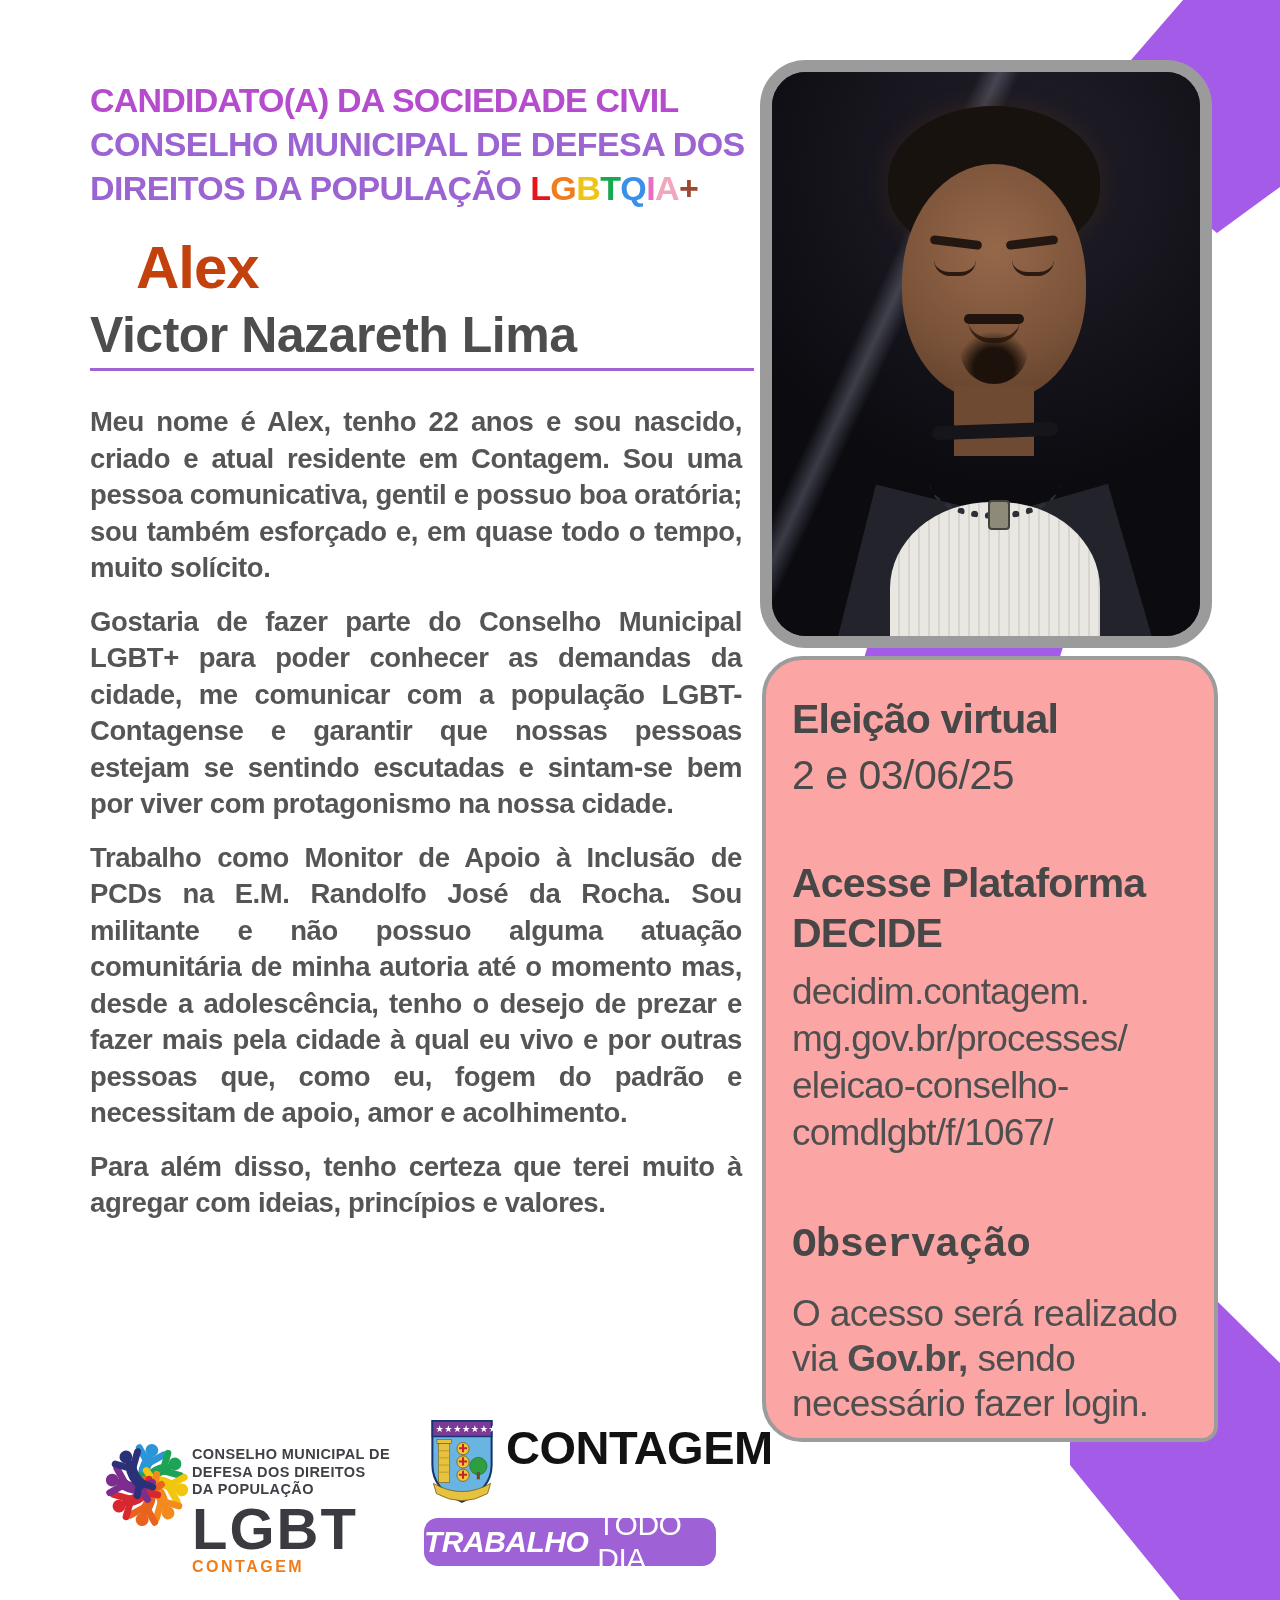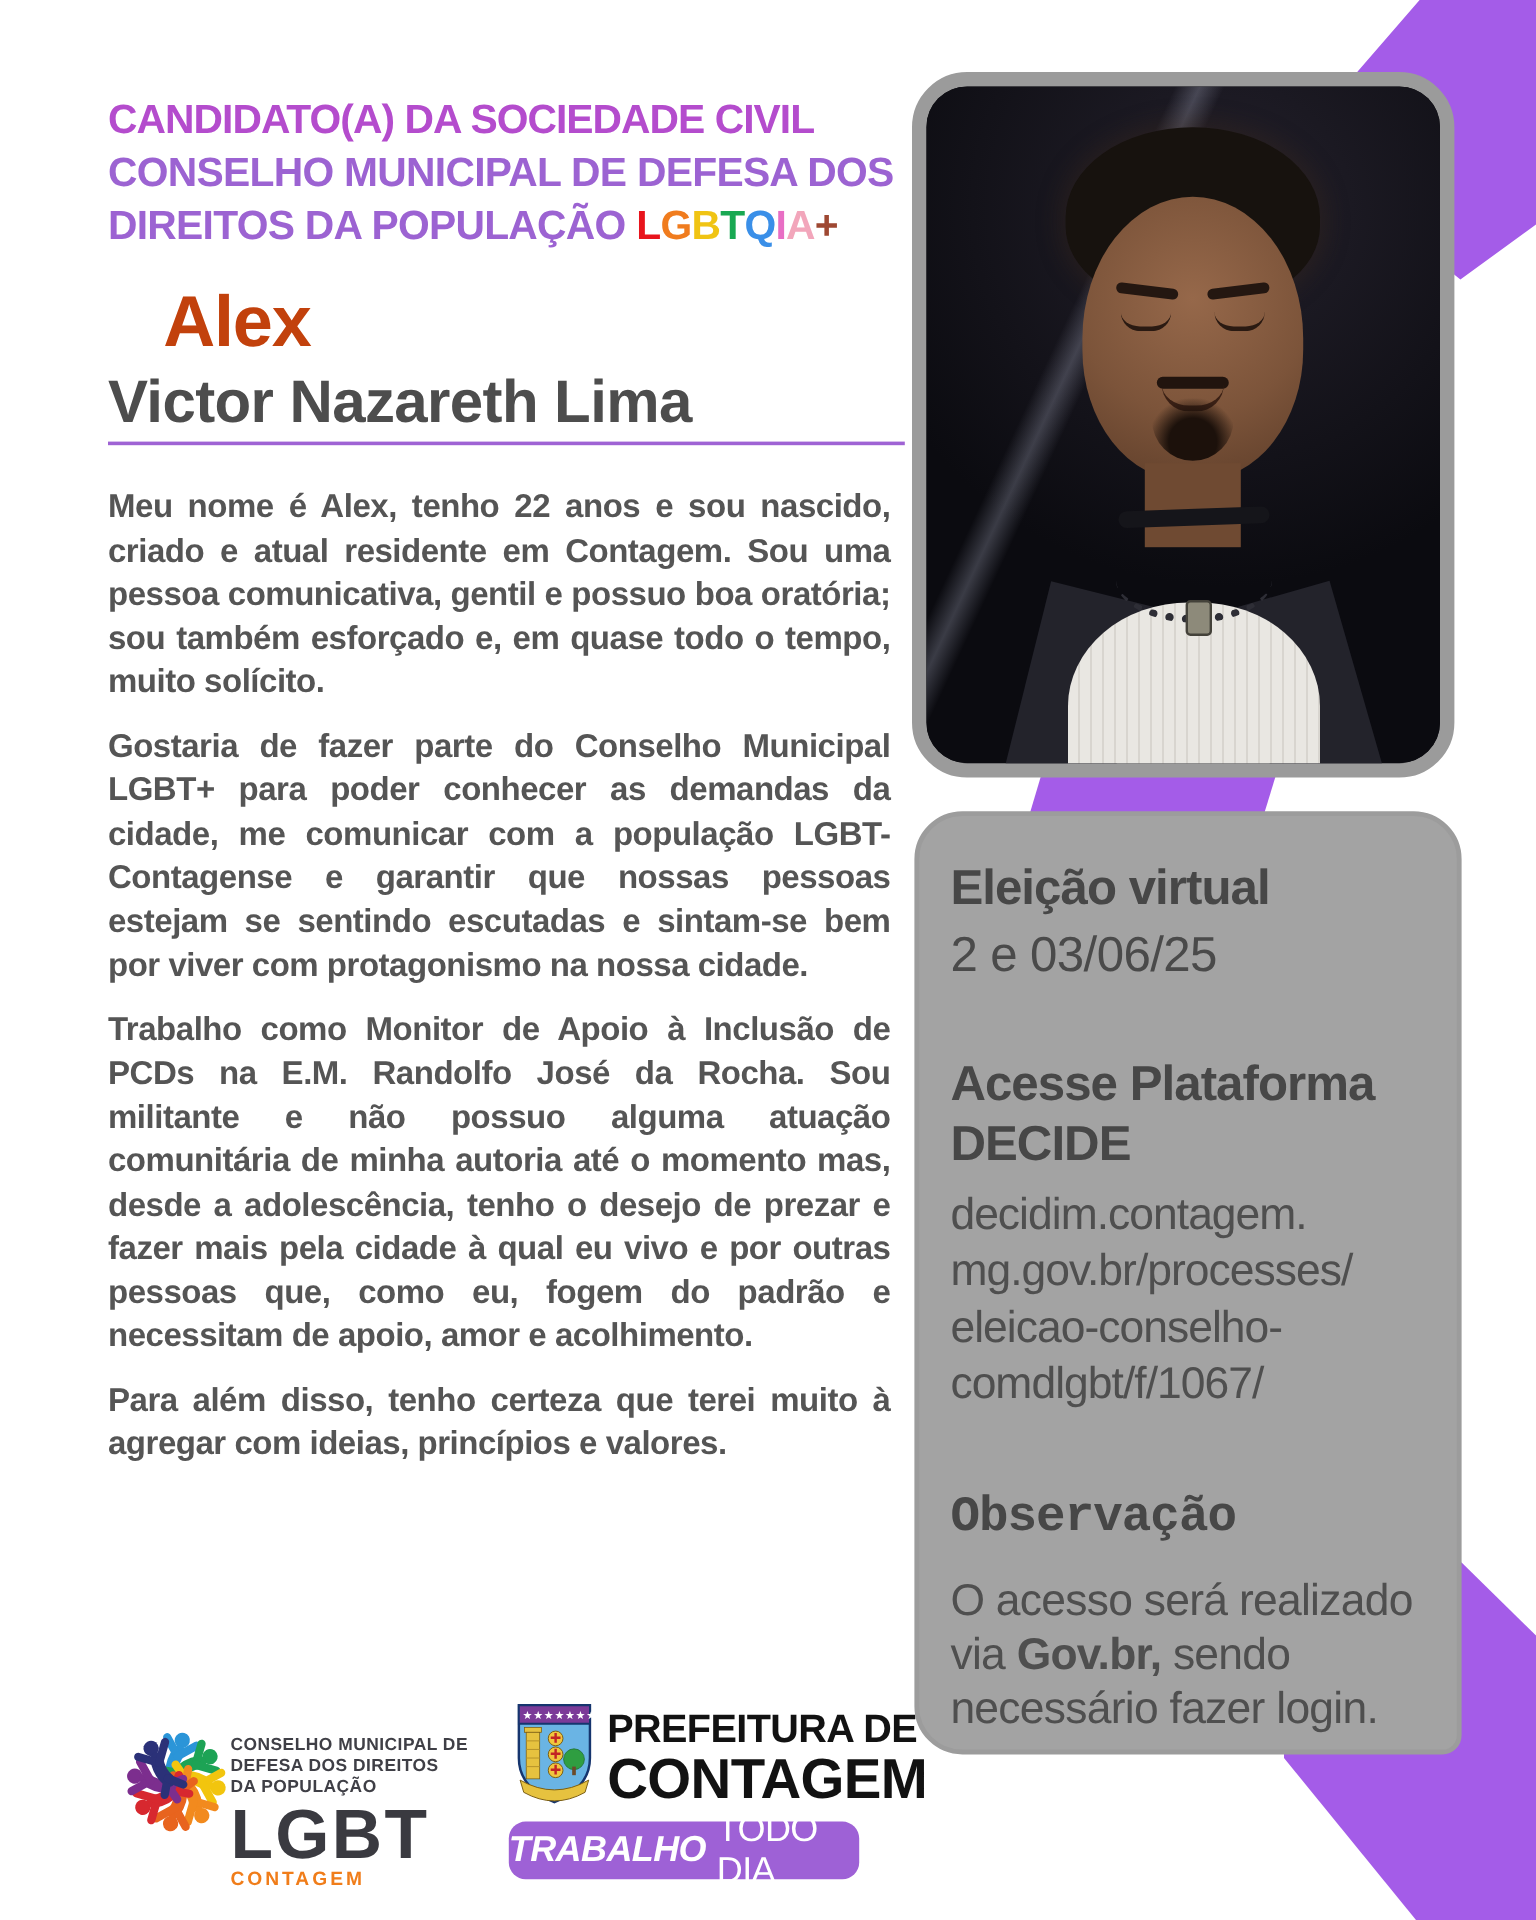--- a/index.html
+++ b/index.html
@@ -78,22 +78,22 @@
   .photo .shirt{position:absolute;left:118px;top:430px;width:210px;height:180px;
     border-radius:48% 48% 0 0;
     background:repeating-linear-gradient(90deg,#e9e7e2 0 8px,#d8d5cf 8px 10px);}
   .photo .strap{position:absolute;top:420px;width:90px;height:220px;background:#23232b;}
   .photo .strap.l{left:76px;transform:rotate(14deg);}
   .photo .strap.r{right:60px;transform:rotate(-16deg);}
   .photo .pendant{position:absolute;left:216px;top:428px;width:18px;height:26px;
     border-radius:4px;background:#8d8a7a;border:2px solid #44423a;}
   
   .info-card{
-    position:absolute;left:762px;top:676px;width:456px;height:786px;
-    box-sizing:border-box;background:#a3a3a3;border:4px solid #9c9c9c;
+    position:absolute;left:762px;top:656px;width:456px;height:786px;
+    box-sizing:border-box;background:#fca5a5;border:4px solid #9c9c9c;
     border-radius:40px 40px 16px 40px;z-index:6;
     padding:34px 24px 0 26px;overflow:hidden;color:#4a4a4a;
   }
   .info-card .h{font-size:41px;line-height:50px;font-weight:800;letter-spacing:-0.8px;color:#474747;}
   .info-card .dates{font-size:41px;line-height:50px;font-weight:500;margin-top:6px;color:#4a4a4a;letter-spacing:-0.5px;}
   .info-card .platform{margin-top:58px;}
   .info-card .url{margin-top:10px;font-size:37px;line-height:47px;font-weight:500;color:#4f4f4f;letter-spacing:-0.8px;}
   .info-card .obs-title{margin-top:64px;font-family:Liberation Mono, monospace;}
   .info-card .obs-text{margin-top:21px;font-size:37px;line-height:45px;font-weight:500;color:#4f4f4f;letter-spacing:-0.6px;}
   .info-card .obs-text b{font-weight:800;}
@@ -268,21 +268,20 @@
       <circle cx="34" cy="32" r="6" fill="#f0c63e" stroke="#7a5c10" stroke-width="0.8"></circle>
       <path d="M33,27.5 h2 v3 h3 v2 h-3 v3 h-2 v-3 h-3 v-2 h3 z" fill="#c22525"></path>
       <circle cx="34" cy="45" r="6" fill="#f0c63e" stroke="#7a5c10" stroke-width="0.8"></circle>
       <path d="M33,40.5 h2 v3 h3 v2 h-3 v3 h-2 v-3 h-3 v-2 h3 z" fill="#c22525"></path>
       <circle cx="34" cy="58" r="6" fill="#f0c63e" stroke="#7a5c10" stroke-width="0.8"></circle>
       <path d="M33,53.5 h2 v3 h3 v2 h-3 v3 h-2 v-3 h-3 v-2 h3 z" fill="#c22525"></path>
     </g>
     <path d="M5,66 Q33,82 61,66 L58,76 Q33,90 8,76 Z" fill="#e6c23f" stroke="#7a5c10" stroke-width="0.8"></path>
   </svg>
   <div class="pref-text">
-    <div class="l1">PREFEITURA DE</div>
     <div class="l2">CONTAGEM</div>
   </div>
   <div class="slogan-pill">
     <b>TRABALHO</b>
     <span>TODO DIA</span>
   </div>
 
 </div>
 
 </body></html>

